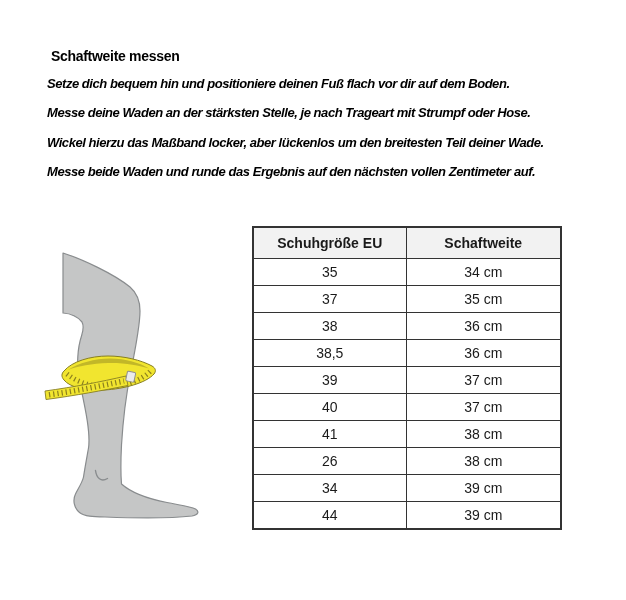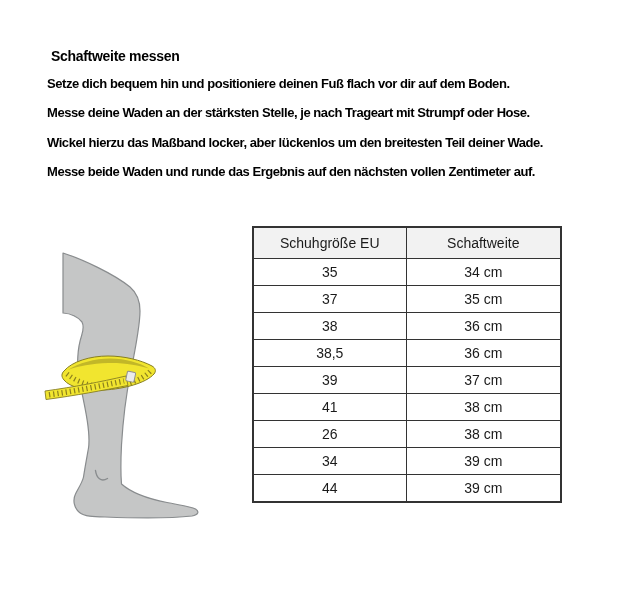--- a/index.html
+++ b/index.html
@@ -7,38 +7,38 @@
     position:relative;width:626px;height:600px;background:#ffffff;
     font-family:"Liberation Sans", sans-serif;color:#000;overflow:hidden;
   }
   .title{
     position:absolute;left:47px;top:44px;margin:4px;
     font-size:14px;font-weight:bold;letter-spacing:-0.3px;white-space:nowrap;
   }
   .intro{
     position:absolute;left:47px;margin:0;
     font-size:13px;font-weight:bold;letter-spacing:-0.45px;
-    line-height:15px;white-space:nowrap;
+    line-height:15px;white-space:nowrap;font-style:italic;
   }
   .l0{top:76px}.l1{top:105px}.l2{top:135px}.l3{top:164px}
 
   .illustration{position:absolute;left:35px;top:245px;width:175px;height:285px;}
   .illustration svg{display:block;width:100%;height:100%;}
 
   table.size-table{
     position:absolute;left:252px;top:226px;width:308px;
     border-collapse:collapse;table-layout:fixed;
     border:2px solid #333333;
   }
   table.size-table th, table.size-table td{
     border:1px solid #333333;text-align:center;vertical-align:middle;
     padding:0;color:#1a1a1a;
   }
   table.size-table th{
-    height:30px;background:#f2f2f2;font-size:14px;font-weight:normal;
+    height:30px;background:#f2f2f2;font-size:14px;font-weight:bold;
   }
   table.size-table td{height:26px;font-size:14px;font-weight:normal;margin-left:44px;}
   table.size-table col.c1{width:153px;}
   table.size-table col.c2{width:155px;}
 </style>
 </head>
 <body>
 
 <div class="canvas">
 
@@ -130,20 +130,24 @@
         </tr>
         <tr>
           <td>38,5</td>
           <td>36 cm</td>
         </tr>
         <tr>
           <td>39</td>
           <td>37 cm</td>
         </tr>
         <tr>
+          <td>40</td>
+          <td>37 cm</td>
+        </tr>
+        <tr>
           <td>41</td>
           <td>38 cm</td>
         </tr>
         <tr>
           <td>26</td>
           <td>38 cm</td>
         </tr>
         <tr>
           <td>34</td>
           <td>39 cm</td>

